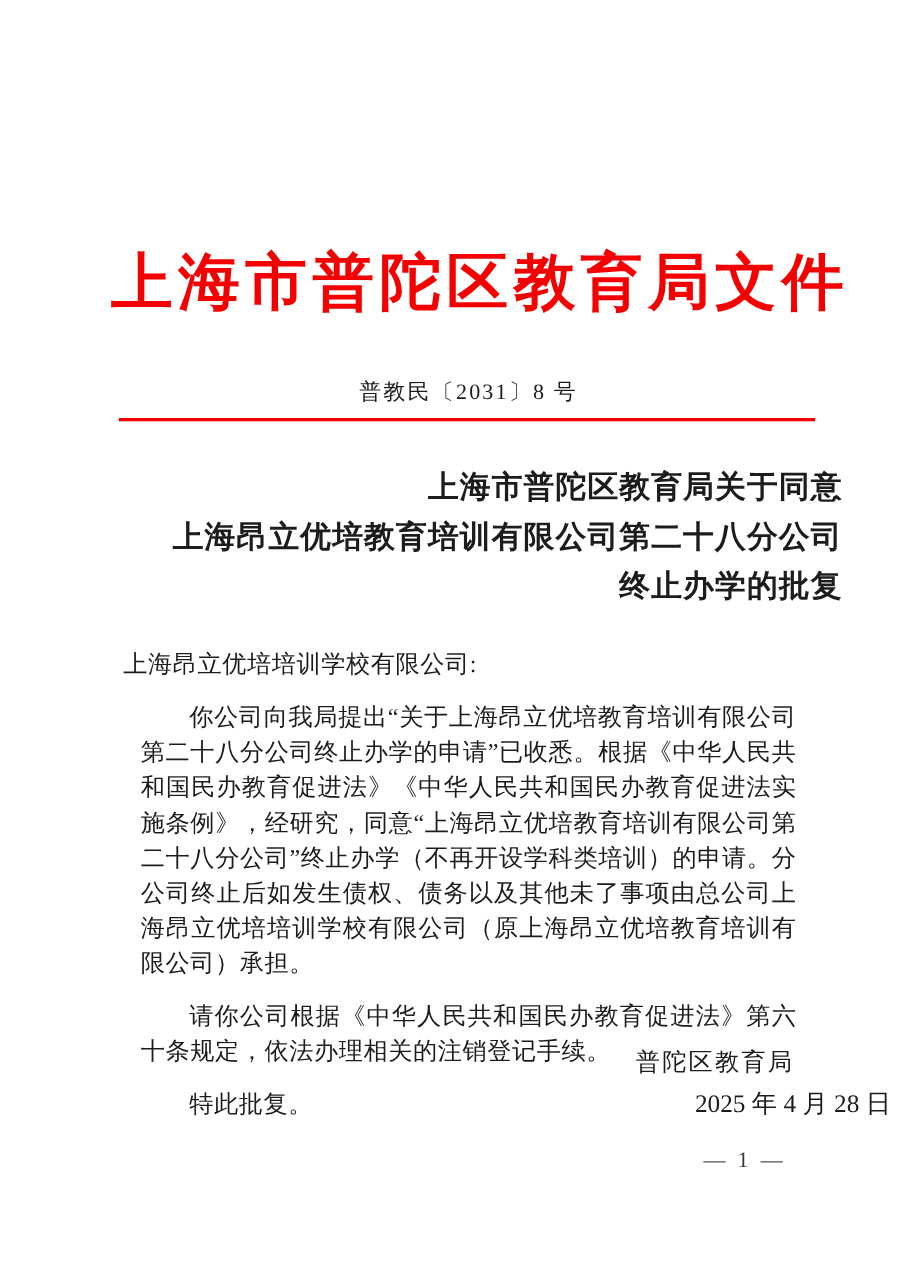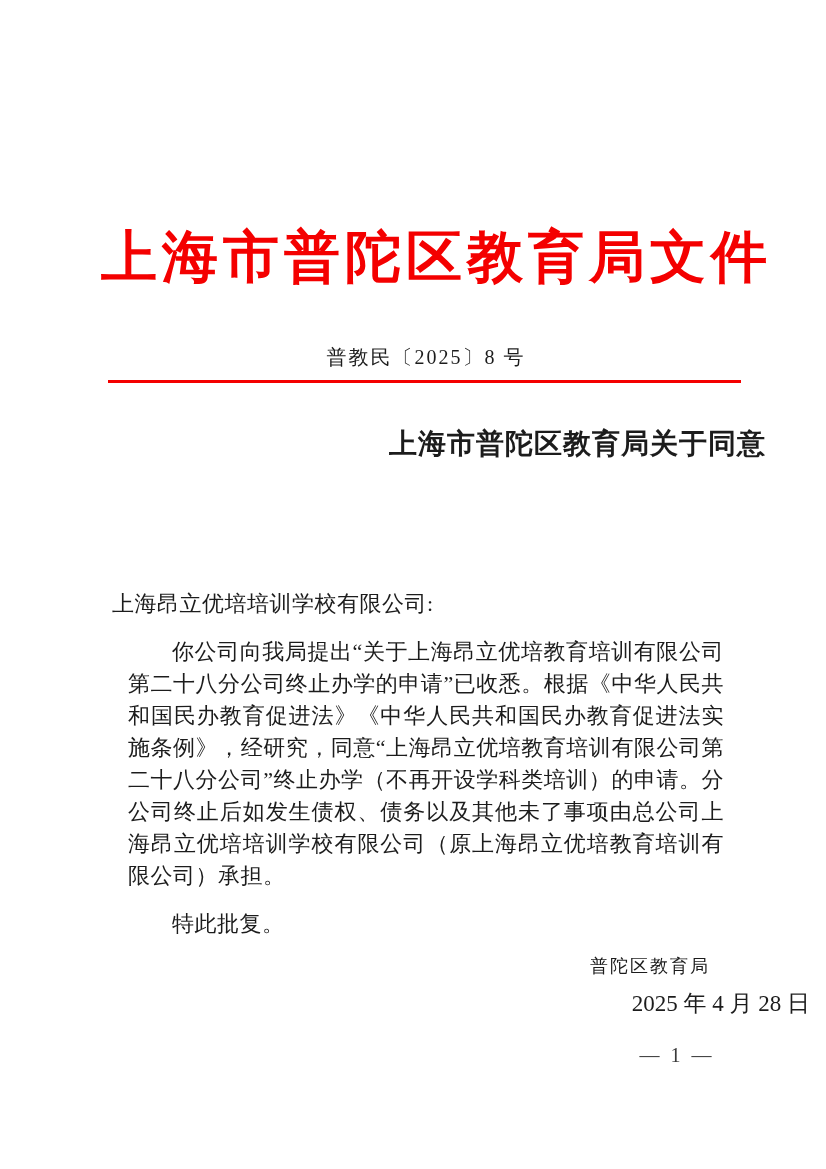--- a/index.html
+++ b/index.html
@@ -65,21 +65,21 @@
     letter-spacing: 0.5px;
   }
   .salutation { margin: 0; }
   .para { margin: 16px; text-indent: 2em; }
   .sig-agency {
     position: absolute;
     top: 950px;
     left: 480px;
     width: 340px;
     text-align: center;
-    font-size: 18px;
+    font-size: 22px;
     line-height: 32px;
     letter-spacing: 2px;
   }
   .sig-date {
     position: absolute;
     top: 989px;
     left: 470px;
     width: 340px;
     text-align: right;
     font-size: 23px;
@@ -96,31 +96,34 @@
     color: #3a3a3a;
   }
 </style>
 </head>
 <body>
 
 <div class="page">
 
   <div class="red-header red" style="color: rgb(244, 0, 0);">上海市普陀区教育局文件</div>
 
-  <div class="doc-number">普教民〔2025〕8 号</div>
+  <div class="doc-number">普教民〔2031〕8 号</div>
 
   <div class="red-line fill" style="background: rgb(244, 0, 0);"></div>
 
   <h1 class="doc-title">
     <span class="title-line">上海市普陀区教育局关于同意</span>
+    <span class="title-line">上海昂立优培教育培训有限公司第二十八分公司</span>
+    <span class="title-line">终止办学的批复</span>
   </h1>
 
   <div class="body-text">
     <p class="salutation">上海昂立优培培训学校有限公司:</p>
     <p class="para">你公司向我局提出“关于上海昂立优培教育培训有限公司第二十八分公司终止办学的申请”已收悉。根据《中华人民共和国民办教育促进法》《中华人民共和国民办教育促进法实施条例》，经研究，同意“上海昂立优培教育培训有限公司第二十八分公司”终止办学（不再开设学科类培训）的申请。分公司终止后如发生债权、债务以及其他未了事项由总公司上海昂立优培培训学校有限公司（原上海昂立优培教育培训有限公司）承担。</p>
+    <p class="para">请你公司根据《中华人民共和国民办教育促进法》第六十条规定，依法办理相关的注销登记手续。</p>
     <p class="para">特此批复。</p>
   </div>
 
   <div class="sig-agency">普陀区教育局</div>
 
   <div class="sig-date">2025 年 4 月 28 日</div>
 
   <div class="page-number">— 1 —</div>
 
 </div>

